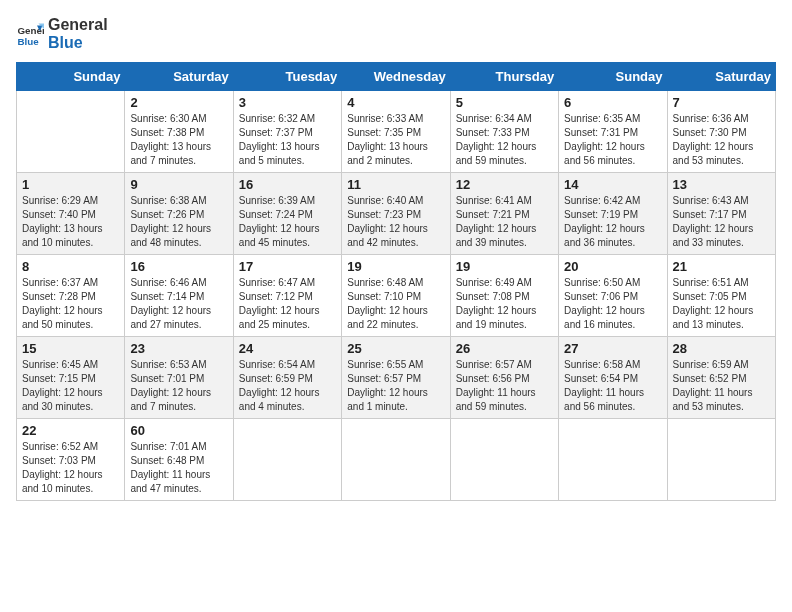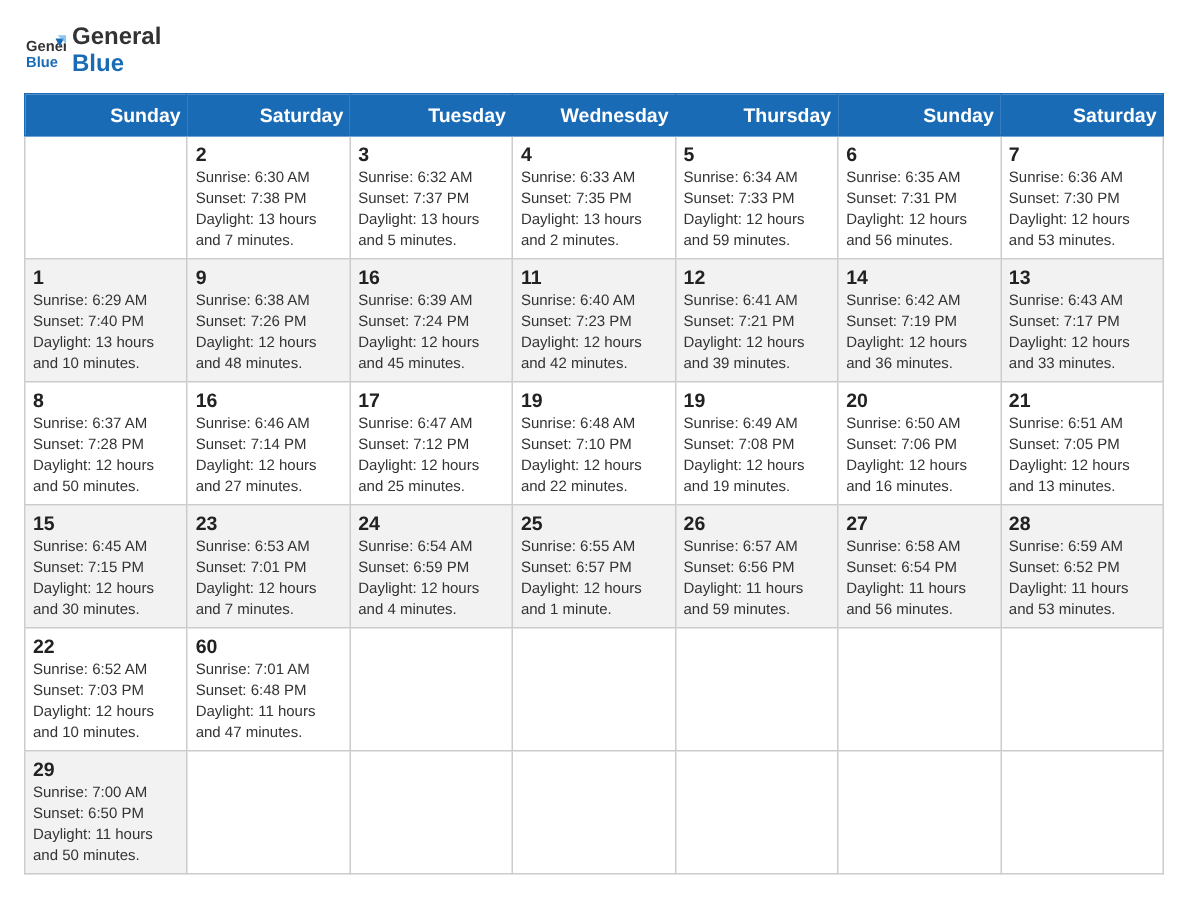--- a/index.html
+++ b/index.html
@@ -239,26 +239,14 @@
         <td>
           <span class="day-number">60</span>
           <div class="day-info">Sunrise: 7:01 AM<br>Sunset: 6:48 PM<br>Daylight: 11 hours and 47 minutes.</div>
         </td>
         <td class="empty-cell"></td>
         <td class="empty-cell"></td>
         <td class="empty-cell"></td>
         <td class="empty-cell"></td>
         <td class="empty-cell"></td>
       </tr>
-      <tr>
-        <td>
-          <span class="day-number">29</span>
-          <div class="day-info">Sunrise: 7:00 AM<br>Sunset: 6:50 PM<br>Daylight: 11 hours and 50 minutes.</div>
-        </td>
-        <td class="empty-cell"></td>
-        <td class="empty-cell"></td>
-        <td class="empty-cell"></td>
-        <td class="empty-cell"></td>
-        <td class="empty-cell"></td>
-        <td class="empty-cell"></td>
-      </tr>
     </tbody>
 </table>
 
 </body></html>

